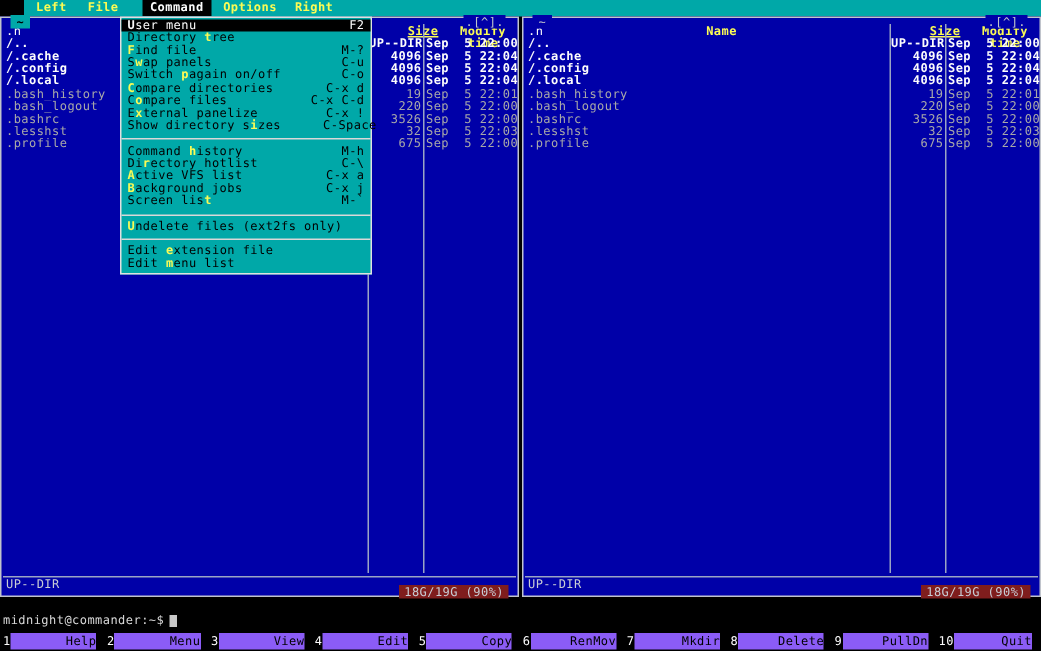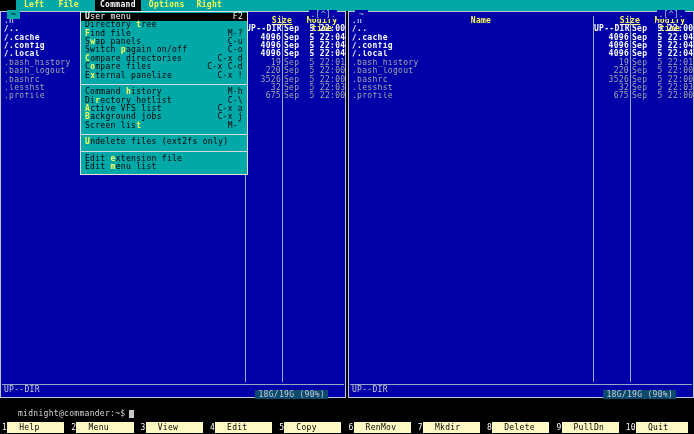--- a/index.html
+++ b/index.html
@@ -39,44 +39,44 @@
   .frow[data-kind="dir"]{color:#FCFCFC;font-weight:bold;}
   .frow[data-kind="hidden"]{color:#A8A8A8;}
   .fname{flex:1;padding-left:2px;white-space:pre;overflow:hidden;}
   .fsize{width:36px;text-align:right;padding-right:1px;white-space:pre;}
   .fmtime{width:62px;text-align:left;padding-left:2px;white-space:pre;}
   .vline{position:absolute;top:4px;bottom:15px;width:1px;background:#9AA4C4;}
   .vline.v1{right:62px;}
   .vline.v2{right:99px;}
   .psep{position:absolute;left:1px;right:1px;top:372px;height:1px;background:#9AA4C4;}
   .ministatus{position:absolute;left:3px;top:374px;color:#C8CCD4;white-space:pre;}
-  .freespace{position:absolute;right:17px;bottom:-2px;height:9px;line-height:9px;background:#0c4a6e;
+  .freespace{position:absolute;right:6px;bottom:-2px;height:9px;line-height:9px;background:#7f1d1d;
              padding:0 3px;color:#C8CCD4;z-index:2;white-space:pre;}
 
   
   .dropdown{position:absolute;left:80px;top:11px;width:168px;background:#00A8A8;
             border:1px solid #E0E0E0;padding:1px 0 2px 0;z-index:10;}
   .mitem{display:flex;height:8.37px;align-items:center;color:#000;padding:0 4px;position:relative;}
   .mitem span{white-space:pre;}
   .hot{color:#FCFC54;font-weight:bold;}
   .sc{margin-left:auto;padding-left:28px;}
   .mitem[data-selected="true"]{background:#000;color:#FCFCFC;}
   .mitem[data-selected="true"] .hot{color:#FCFCFC;}
   .mitem[data-kind="sep"]{padding:0;}
   .mitem[data-kind="sep"]::after{content:"";position:absolute;left:0;right:0;top:50%;height:1px;background:#D8D8D8;}
 
   
   .hintline{position:absolute;left:2px;top:399px;height:10px;line-height:10px;color:#A8A8A8;white-space:pre;}
-  .promptline{position:absolute;left:18px;top:409px;height:10px;display:flex;align-items:center;
+  .promptline{position:absolute;left:2px;top:409px;height:10px;display:flex;align-items:center;
               color:#D8D8D8;white-space:pre;}
   .cursor{display:inline-block;width:5px;height:8px;background:#C8C8C8;margin-left:4px;}
   .keybar{position:absolute;left:0;top:420px;width:694px;height:14px;display:flex;padding:2px 0 0 1px;}
   .fkey{display:flex;width:69.3px;padding-right:6px;height:11px;}
   .fnum{color:#FCFCFC;line-height:11px;padding-left:1px;}
-  .flabel{flex:1;background:#fef9c3;color:#000;line-height:11px;padding-left:12px;overflow:hidden;}
+  .flabel{flex:1;background:#8b5cf6;color:#000;line-height:11px;padding-left:12px;overflow:hidden;text-align:right;}
 </style>
 </head>
 <body>
 
 <div class="screen">
 
   <div class="menubar">
 
       <div class="mb-item" data-selected="false">Left</div>
 
@@ -282,20 +282,26 @@
         <span class="sc">C-x C-d</span>
       </div>
 
       <div class="mitem" data-kind="item">
         <span class="pre">E</span>
         <span class="hot">x</span>
         <span class="post">ternal panelize</span>
         <span class="sc">C-x !</span>
       </div>
 
+      <div class="mitem" data-kind="item">
+        <span class="pre">Show directory s</span>
+        <span class="hot">i</span>
+        <span class="post">zes</span>
+        <span class="sc">C-Space</span>
+      </div>
 
       <div class="mitem" data-kind="sep">
         <span class="pre"></span>
         <span class="hot"></span>
         <span class="post"></span>
         <span class="sc"></span>
       </div>
 
       <div class="mitem" data-kind="item">
         <span class="pre">Command </span>

